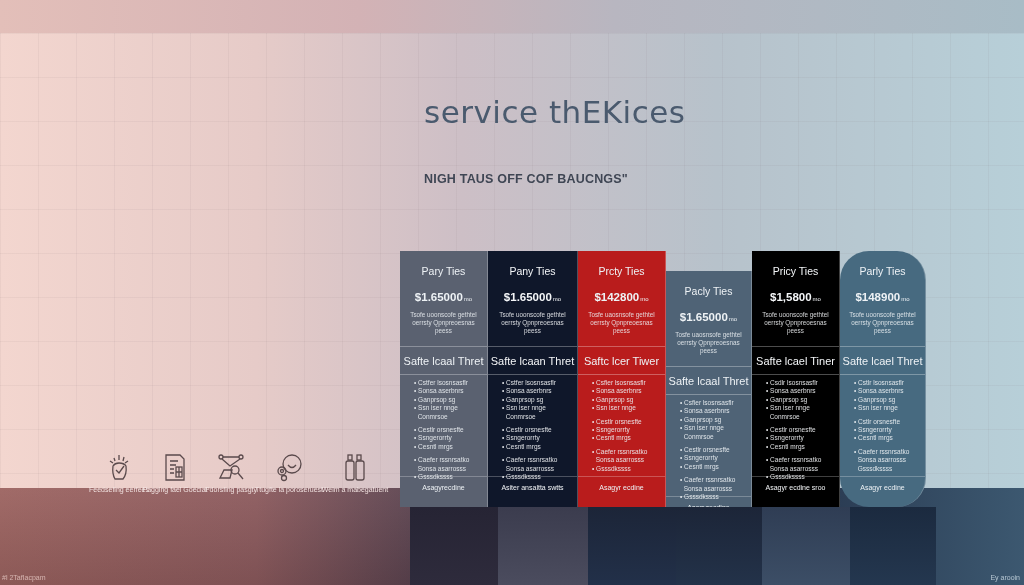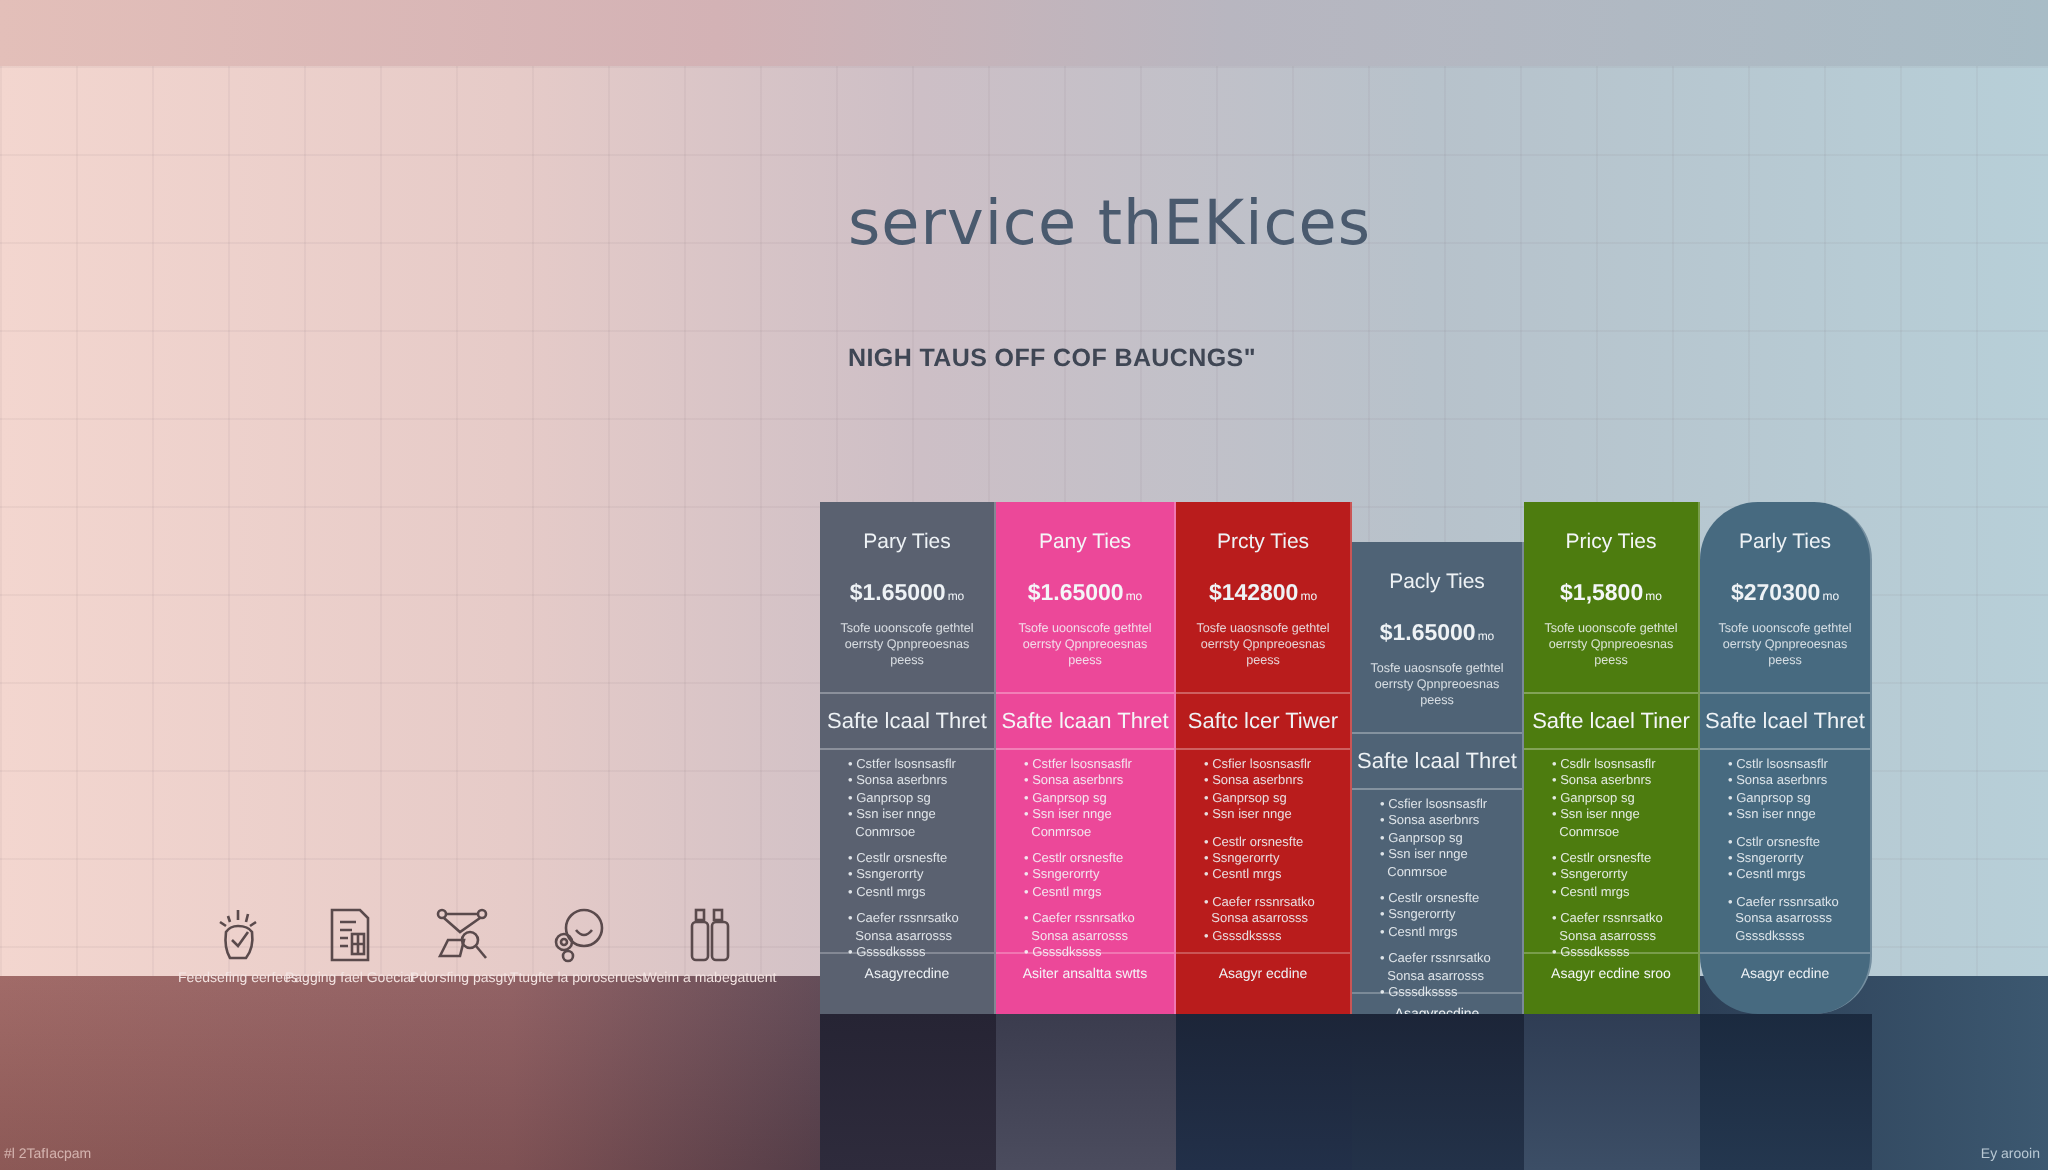--- a/index.html
+++ b/index.html
@@ -31,43 +31,43 @@
   .title {
     position: absolute; left: 424px; top: 94px;
     font-size: 31px; color: #4a5a6e; letter-spacing: 0.5px;
     font-family: "DejaVu Sans", sans-serif; font-weight: normal;
   }
   .subtitle {
     position: absolute; left: 424px; top: 172px;
     font-size: 12.5px; font-weight: bold; color: #3f4654; letter-spacing: 0.2px;
   }
 
-  .cards { position: absolute; left: 410px; top: 251px; width: 526px; height: 256px; }
+  .cards { position: absolute; left: 400px; top: 251px; width: 526px; height: 256px; }
   .card {
     position: absolute; top: 0; height: 256px;
     color: #eef2f5; text-align: center;
     border-right: 1px solid rgba(255,255,255,0.25);
   }
   .card .ttl { position: absolute; left: 0; right: 0; top: 14px; font-size: 10.5px; }
   .card .price { position: absolute; left: 0; right: 0; top: 40px; font-size: 11.5px; font-weight: bold; }
   .card .price small { font-size: 6px; font-weight: normal; margin-left: 1px; }
   .card .desc { position: absolute; left: 8px; right: 8px; top: 60px; font-size: 6.3px; line-height: 8px; opacity: 0.85; }
   .card .sep1 { position: absolute; left: 0; right: 0; top: 95px; height: 1px; background: rgba(255,255,255,0.3); }
   .card .tier { position: absolute; left: 0; right: 0; top: 104px; font-size: 11px; }
   .card .sep2 { position: absolute; left: 0; right: 0; top: 123px; height: 1px; background: rgba(255,255,255,0.3); }
   .card ul { position: absolute; left: 14px; right: 6px; top: 128px; list-style: none; text-align: left; font-size: 6.5px; line-height: 8.4px; opacity: 0.9; }
   .card ul li.gap { margin-top: 5px; }
   .card .sep3 { position: absolute; left: 0; right: 0; top: 225px; height: 1px; background: rgba(255,255,255,0.25); }
   .card .cta { position: absolute; left: 0; right: 0; top: 233px; font-size: 7px; line-height: 8px; }
 
   .c0 { left: 0; width: 88px; background: #5a6170; }
-  .c1 { left: 88px; width: 90px; background: #ec4899; color: #f4f6f8; }
+  .c1 { left: 88px; width: 90px; background: #0f172a; color: #f4f6f8; }
   .c2 { left: 178px; width: 88px; background: #b91c1c; }
   .c3 { left: 266px; width: 86px; background: #4f6376; margin-top: 20px; }
-  .c4 { left: 352px; width: 88px; background: #4d7c0f; color: #f4f6f8; }
+  .c4 { left: 352px; width: 88px; background: #000000; color: #f4f6f8; }
   .c5 { left: 440px; width: 86px; background: #476a80; border-radius: 29px; }
 
   .reflect {
     position: absolute; top: 507px; height: 78px;
     background: linear-gradient(180deg, rgba(20,25,40,0.7), rgba(20,25,40,0.2));
   }
 
   .features { position: absolute; left: 94px; top: 452px; width: 300px; height: 60px; }
   .feature { position: absolute; top: 0; width: 70px; text-align: center; }
   .feature svg { display: block; margin: 0 auto; }
@@ -203,21 +203,21 @@
       <li class="gap">• <span>Caefer rssnrsatko</span></li>
       <li>&nbsp;&nbsp;<span>Sonsa asarrosss</span></li>
       <li>• <span>Gsssdkssss</span></li>
     </ul>
     <div class="sep3"></div>
     <div class="cta">Asagyr ecdine sroo</div>
   </div>
 
   <div class="card c5">
     <div class="ttl">Parly Ties</div>
-    <div class="price"><span>$270300</span><small>mo</small></div>
+    <div class="price"><span>$148900</span><small>mo</small></div>
     <div class="desc">Tsofe uoonscofe gethtel oerrsty Qpnpreoesnas peess</div>
     <div class="sep1"></div>
     <div class="tier">Safte lcael Thret</div>
     <div class="sep2"></div>
     <ul>
       <li>• <span>Cstlr lsosnsasflr</span></li>
       <li>• <span>Sonsa aserbnrs</span></li>
       <li>• <span>Ganprsop sg</span></li>
       <li>• <span>Ssn iser nnge</span></li>
       <li class="gap">• <span>Cstlr orsnesfte</span></li>

